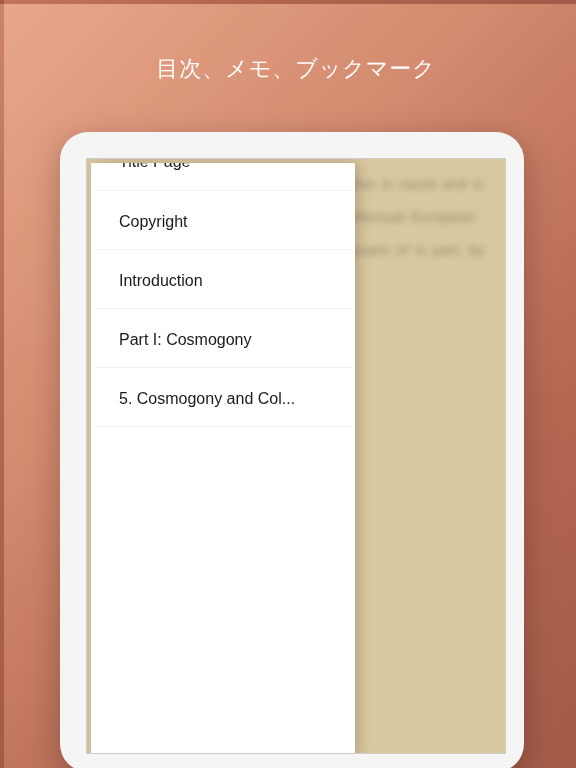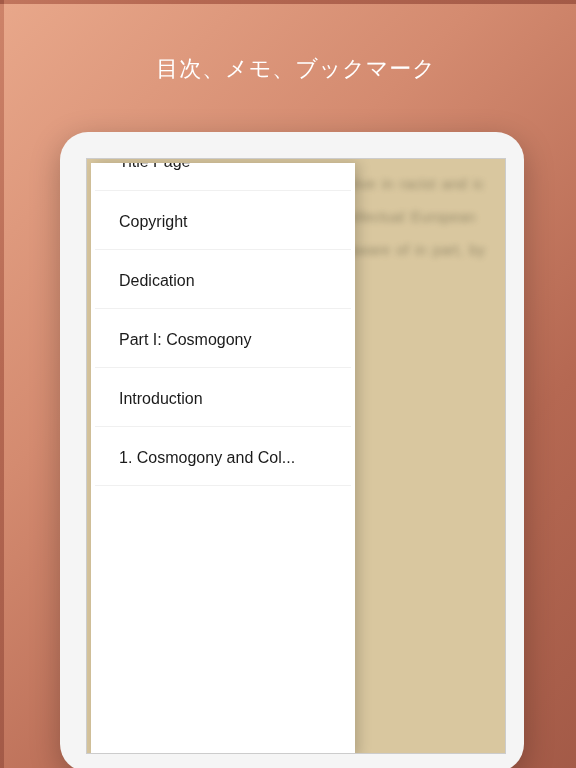--- a/index.html
+++ b/index.html
@@ -100,26 +100,23 @@
     <div class="bg-text">onrad tics, media, an collective effective in racist and ic discourse dy induced same time, intellectual European begins his published in Heart of be aware of in part, by onrad was a eo sudden</div>
 
     <div class="toc-panel">
       <div class="toc-item cut-top">
           <span>Title Page</span>
         </div>
       <div class="toc-item">
           <span>Copyright</span>
         </div>
       <div class="toc-item">
-          <span>Dedication</span>
+          <span>Introduction</span>
         </div>
       <div class="toc-item">
           <span>Part I: Cosmogony</span>
         </div>
       <div class="toc-item">
-          <span>Introduction</span>
-        </div>
-      <div class="toc-item">
-          <span>1. Cosmogony and Col...</span>
+          <span>5. Cosmogony and Col...</span>
         </div>
     </div>
   </div>
 </div>
 
 </body></html>

